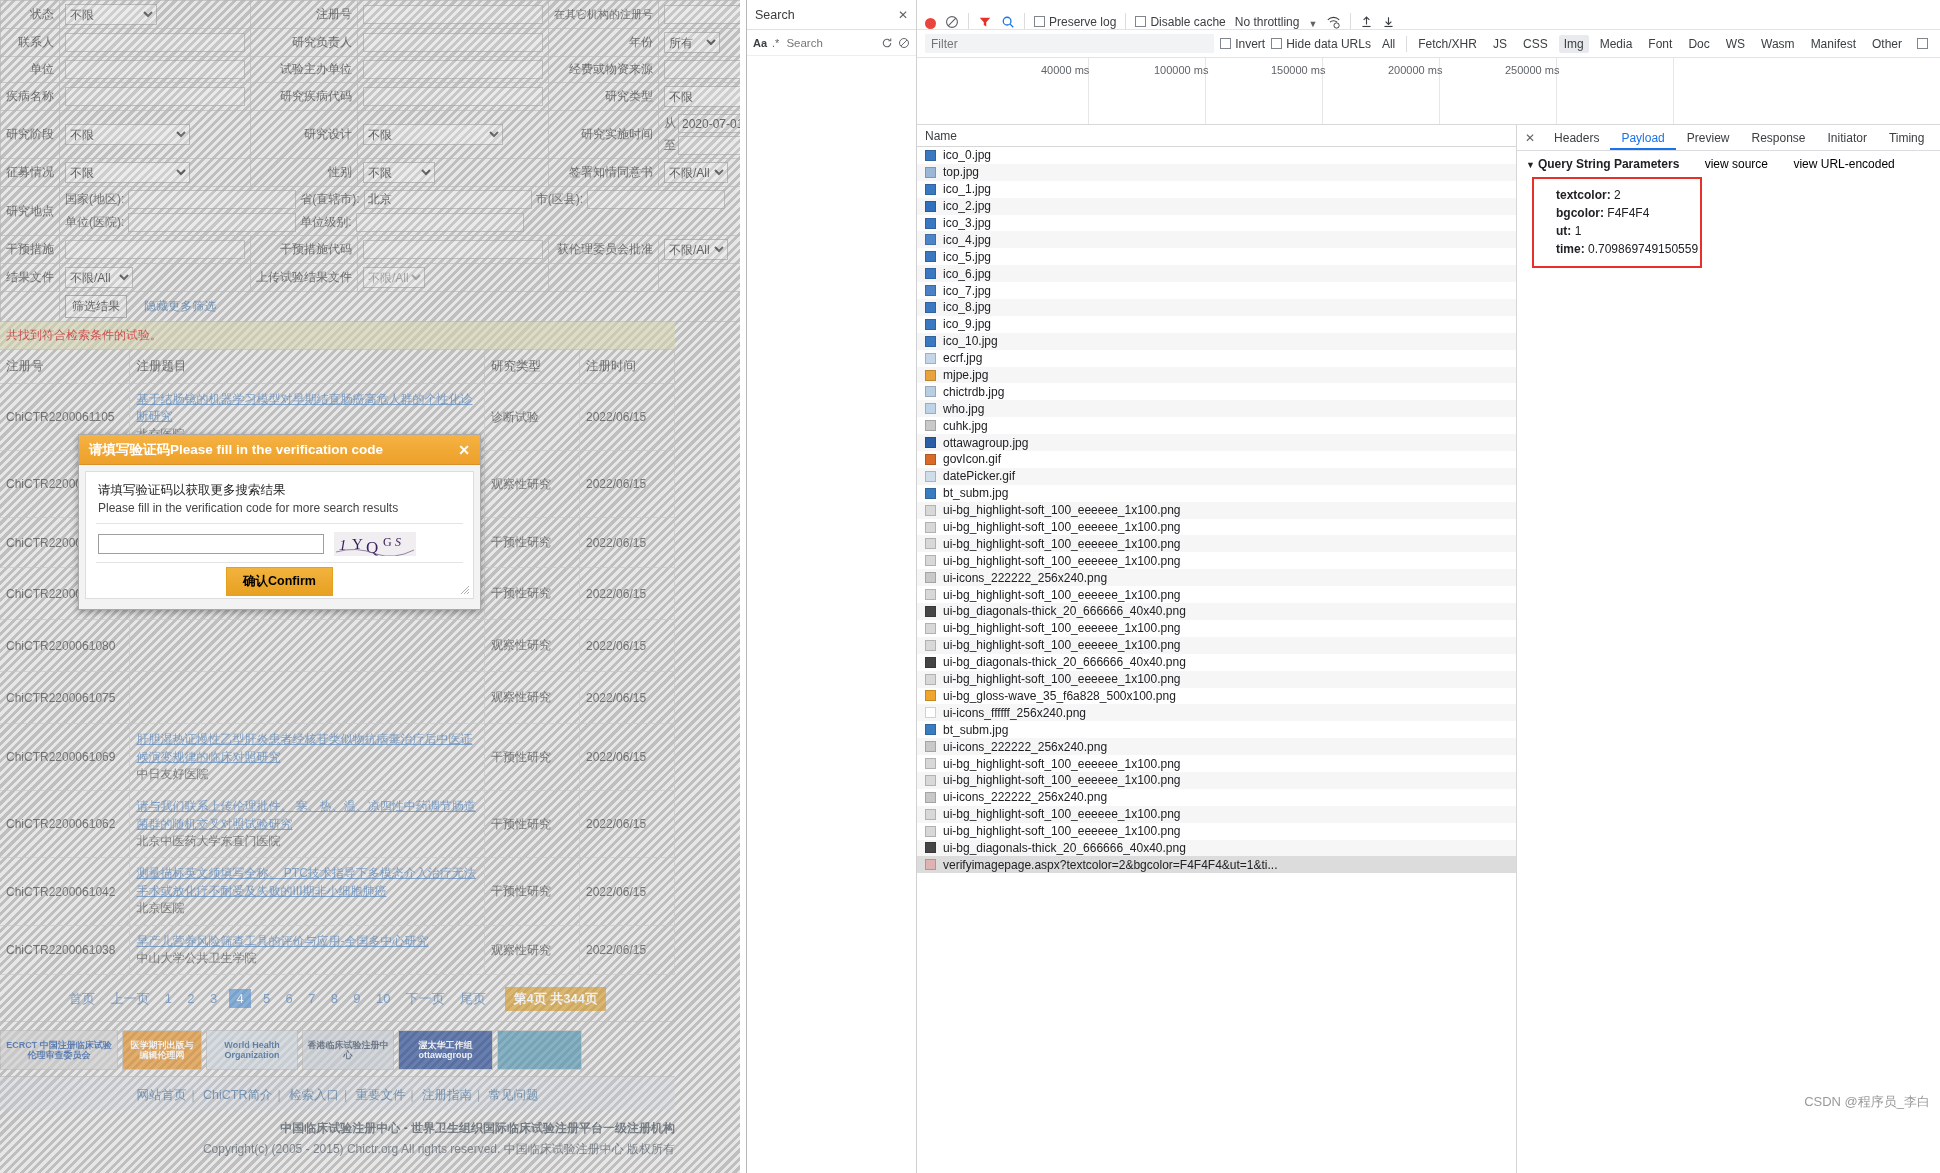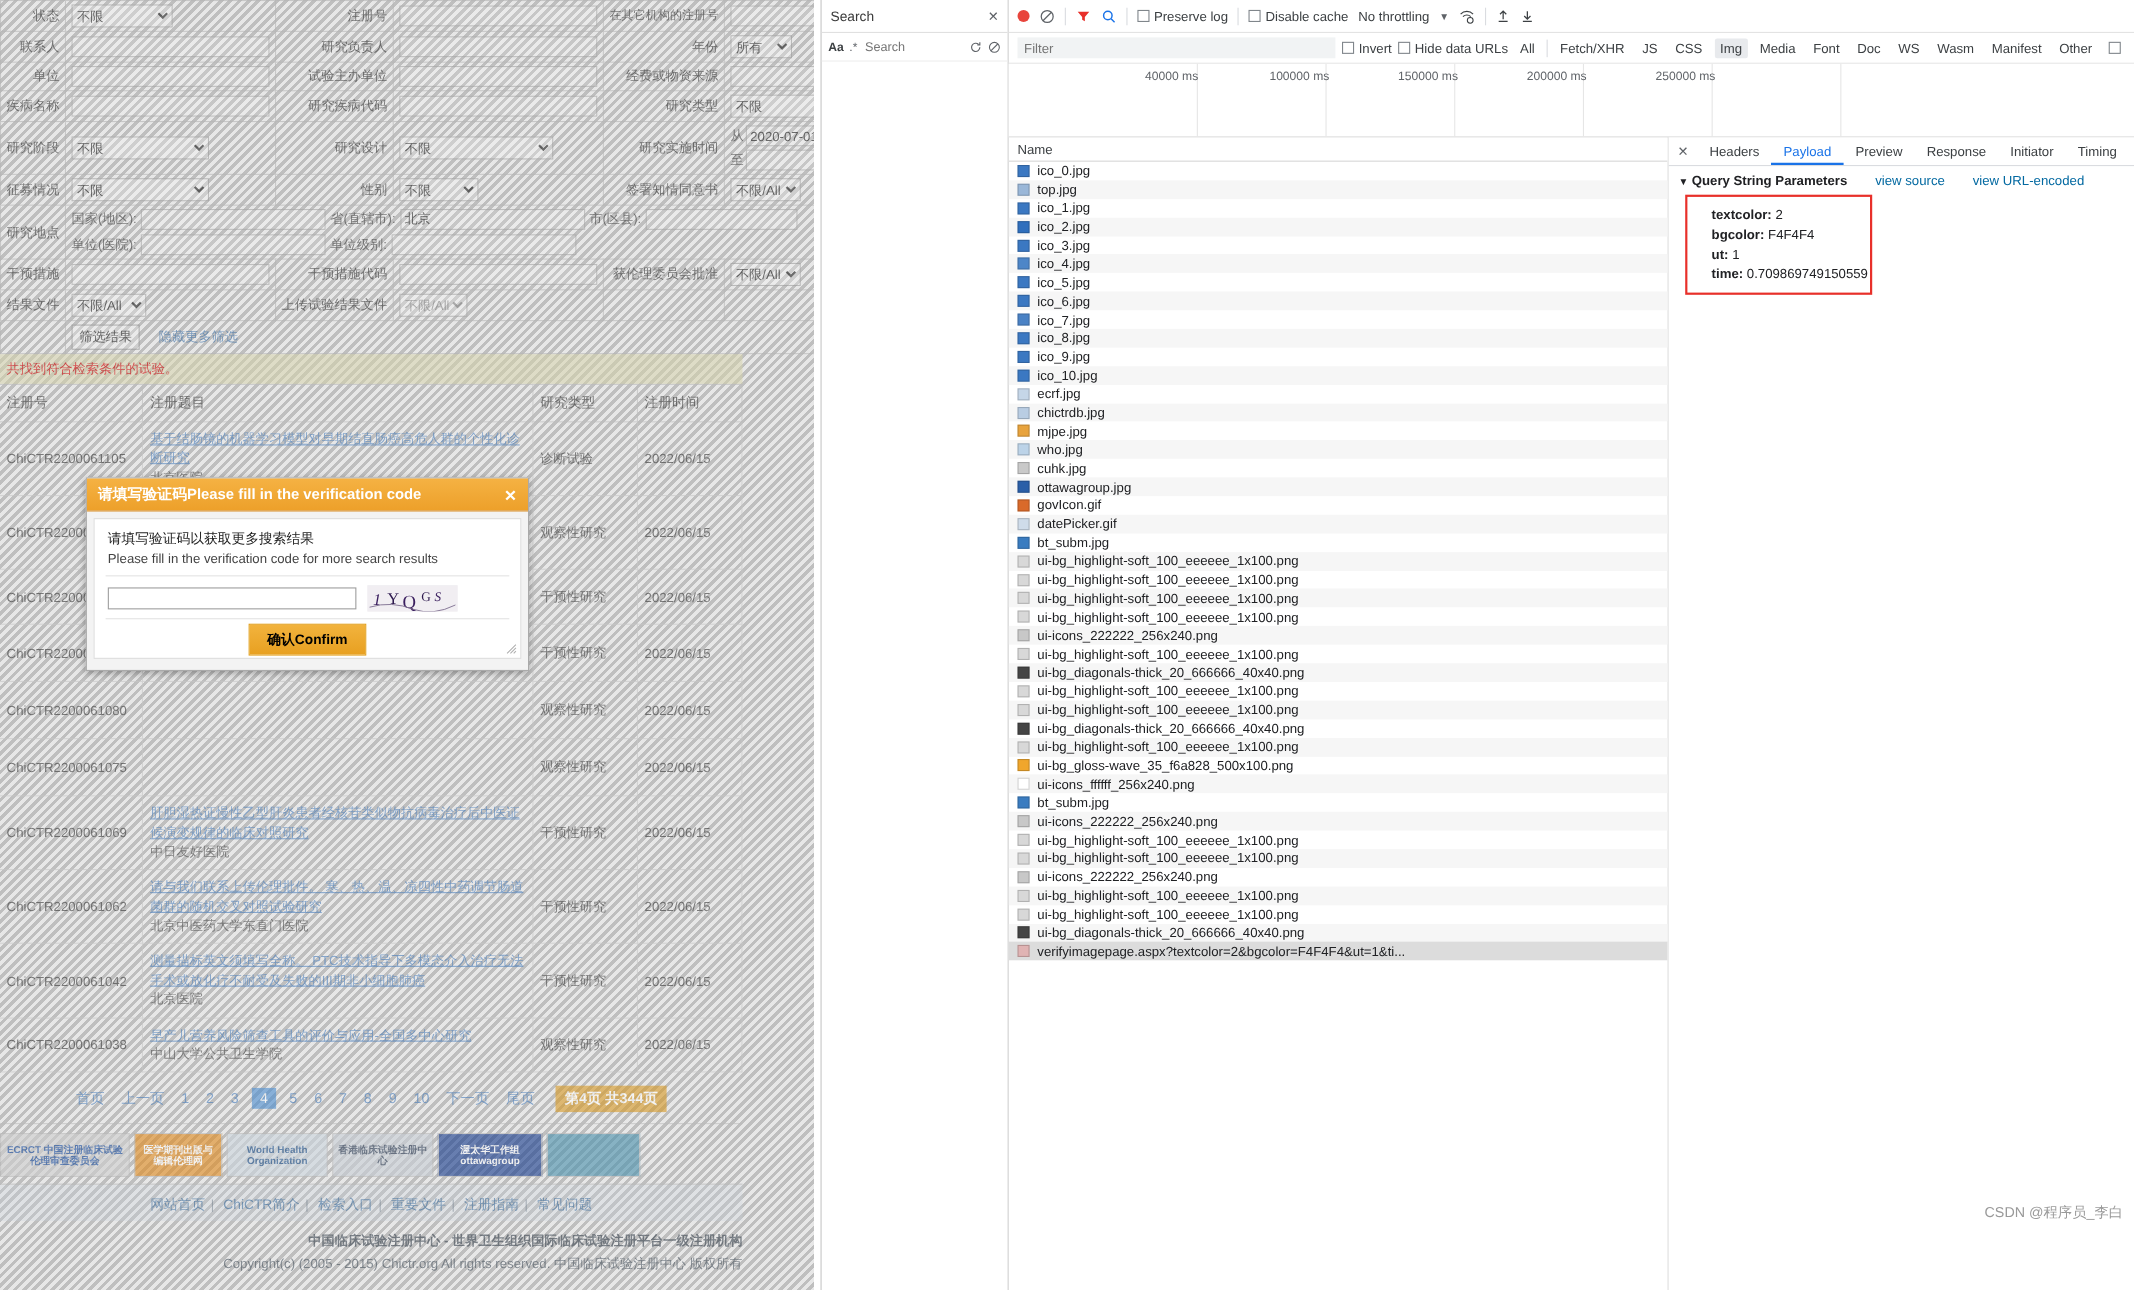--- a/index.html
+++ b/index.html
@@ -161,21 +161,21 @@
   .sp-head .ttl { font-size:12.5px; color:#3b3b3b; }
   .sp-head .x { margin-left:auto; color:#5f6368; cursor:pointer; }
   .sp-tools { display:flex; align-items:center; gap:5px; height:26px;
               padding:0 6px; border-bottom:1px solid #eee; }
   .sp-tools .aa { font-weight:bold; font-size:11px; color:#3c4043;}
   .sp-tools .rx { font-size:11px; color:#5f6368; }
   .sp-tools input { flex:1; border:0; outline:0; font-size:11.5px;
                     color:#5f6368; font-family:"Liberation Sans", sans-serif; min-width:10px;}
 
   .net-area { position:absolute; left:170px; top:0; right:0; height:1173px; }
-  .toolbar1 { height:30px; display:flex; align-items:center; gap:9px;
+  .toolbar1 { height:30px; display:flex; align-items:flex-end; gap:9px;
               padding:0 8px; border-bottom:1px solid #e3e3e3; }
   .toolbar2 { height:28px; display:flex; align-items:center; gap:6px;
               padding:0 8px; border-bottom:1px solid #e3e3e3; }
   .rec { width:11px; height:11px; border-radius:50%; background:#e8453c; cursor:pointer;}
   .sep-v { width:1px; height:16px; background:#dadce0; }
   .cb { width:11px; height:11px; border:1px solid #80868b; background:#fff;
         display:inline-block; vertical-align:-1px; margin-right:4px;}
   .tb-lbl { font-size:12px; color:#3c4043; white-space:nowrap; }
   .tb-lbl.dim2 { color:#5f6368; }
   .filt-input { flex:1; border:1px solid transparent; outline:none; font-size:12px;
@@ -200,21 +200,21 @@
   .ic { width:11px; height:11px; margin-right:7px; flex:0 0 11px; }
 
   .detail { position:absolute; left:600px; top:125px; right:0; bottom:0; background:#fff; }
   .dt-tabs { height:26px; display:flex; align-items:center; gap:0; border-bottom:1px solid #dadce0;}
   .dt-tabs .x { padding:0 8px; color:#5f6368; cursor:pointer;}
   .dt-tab { padding:5px 11px; font-size:12px; color:#3c4043; cursor:pointer; }
   .dt-tab.active { color:#1a73e8; box-shadow:inset 0 -2px 0 #1a73e8; }
   .qsp { padding:6px 9px; font-size:12px; }
   .qsp .hdr { font-weight:bold; color:#202124; }
   .qsp .tri { font-size:9px; margin-right:3px; }
-  .qsp .vs { color:#0369a1; margin-left:22px; font-weight:normal; cursor:pointer;}
+  .qsp .vs { color:#000000; margin-left:22px; font-weight:normal; cursor:pointer;}
   .qbox { border:2px solid #e8302a; margin:6px 0 0 6px; width:170px; padding:7px 0 8px 0; }
   .qbox .p { padding:2px 0 2px 22px; font-size:12px; }
   .qbox .k { font-weight:bold; color:#202124; }
   .qbox .v { color:#202124; }
 
   .watermark { position:absolute; right:10px; bottom:62px;
                color:#9a9a9a; font-size:13px; }
 </style>
 </head>
 <body>
@@ -688,26 +688,26 @@
           </div>
           <div class="rl-row">
             <span class="ic" style="background: rgb(59, 120, 194); border: 1px solid rgba(0, 0, 0, 0.18);"></span>
             <span>ico_10.jpg</span>
           </div>
           <div class="rl-row">
             <span class="ic" style="background: rgb(197, 214, 232); border: 1px solid rgba(0, 0, 0, 0.18);"></span>
             <span>ecrf.jpg</span>
           </div>
           <div class="rl-row">
+            <span class="ic" style="background: rgb(232, 163, 61); border: 1px solid rgba(0, 0, 0, 0.18);"></span>
+            <span>mjpe.jpg</span>
+          </div>
+          <div class="rl-row">
             <span class="ic" style="background: rgb(185, 205, 227); border: 1px solid rgba(0, 0, 0, 0.18);"></span>
             <span>chictrdb.jpg</span>
-          </div>
-          <div class="rl-row">
-            <span class="ic" style="background: rgb(232, 163, 61); border: 1px solid rgba(0, 0, 0, 0.18);"></span>
-            <span>mjpe.jpg</span>
           </div>
           <div class="rl-row">
             <span class="ic" style="background: rgb(188, 211, 232); border: 1px solid rgba(0, 0, 0, 0.18);"></span>
             <span>who.jpg</span>
           </div>
           <div class="rl-row">
             <span class="ic" style="background: rgb(201, 201, 201); border: 1px solid rgba(0, 0, 0, 0.18);"></span>
             <span>cuhk.jpg</span>
           </div>
           <div class="rl-row">

